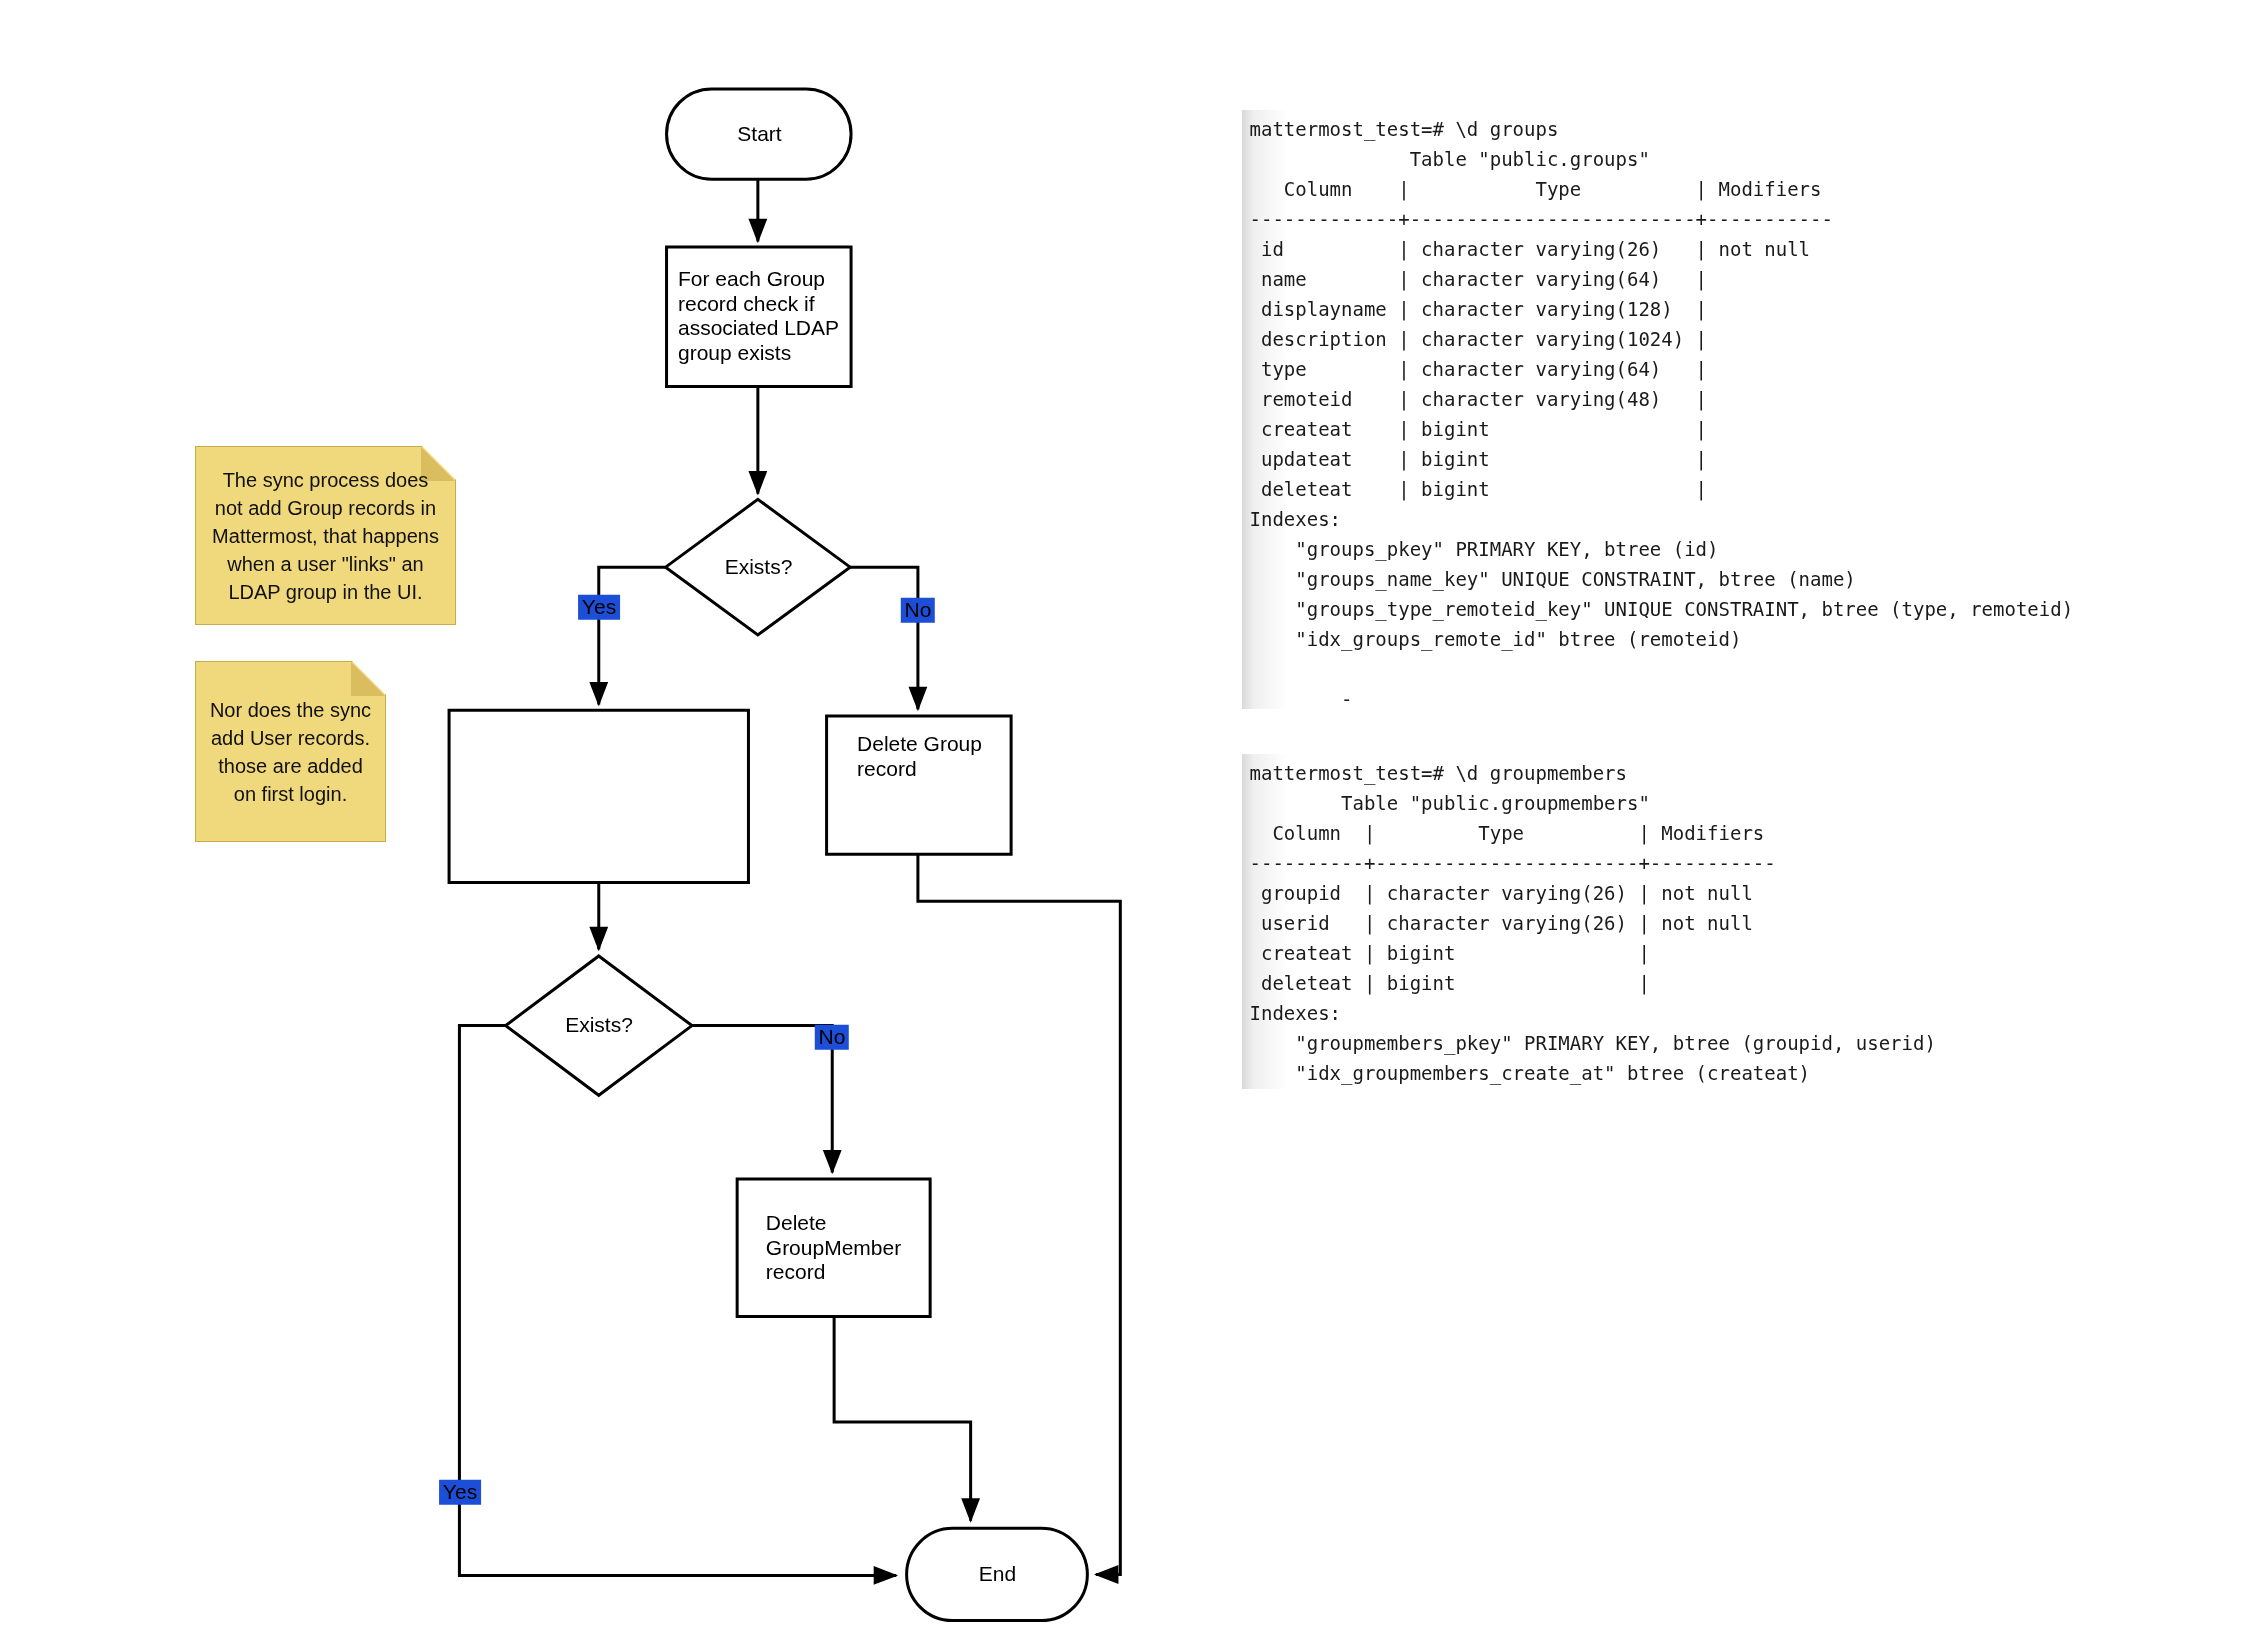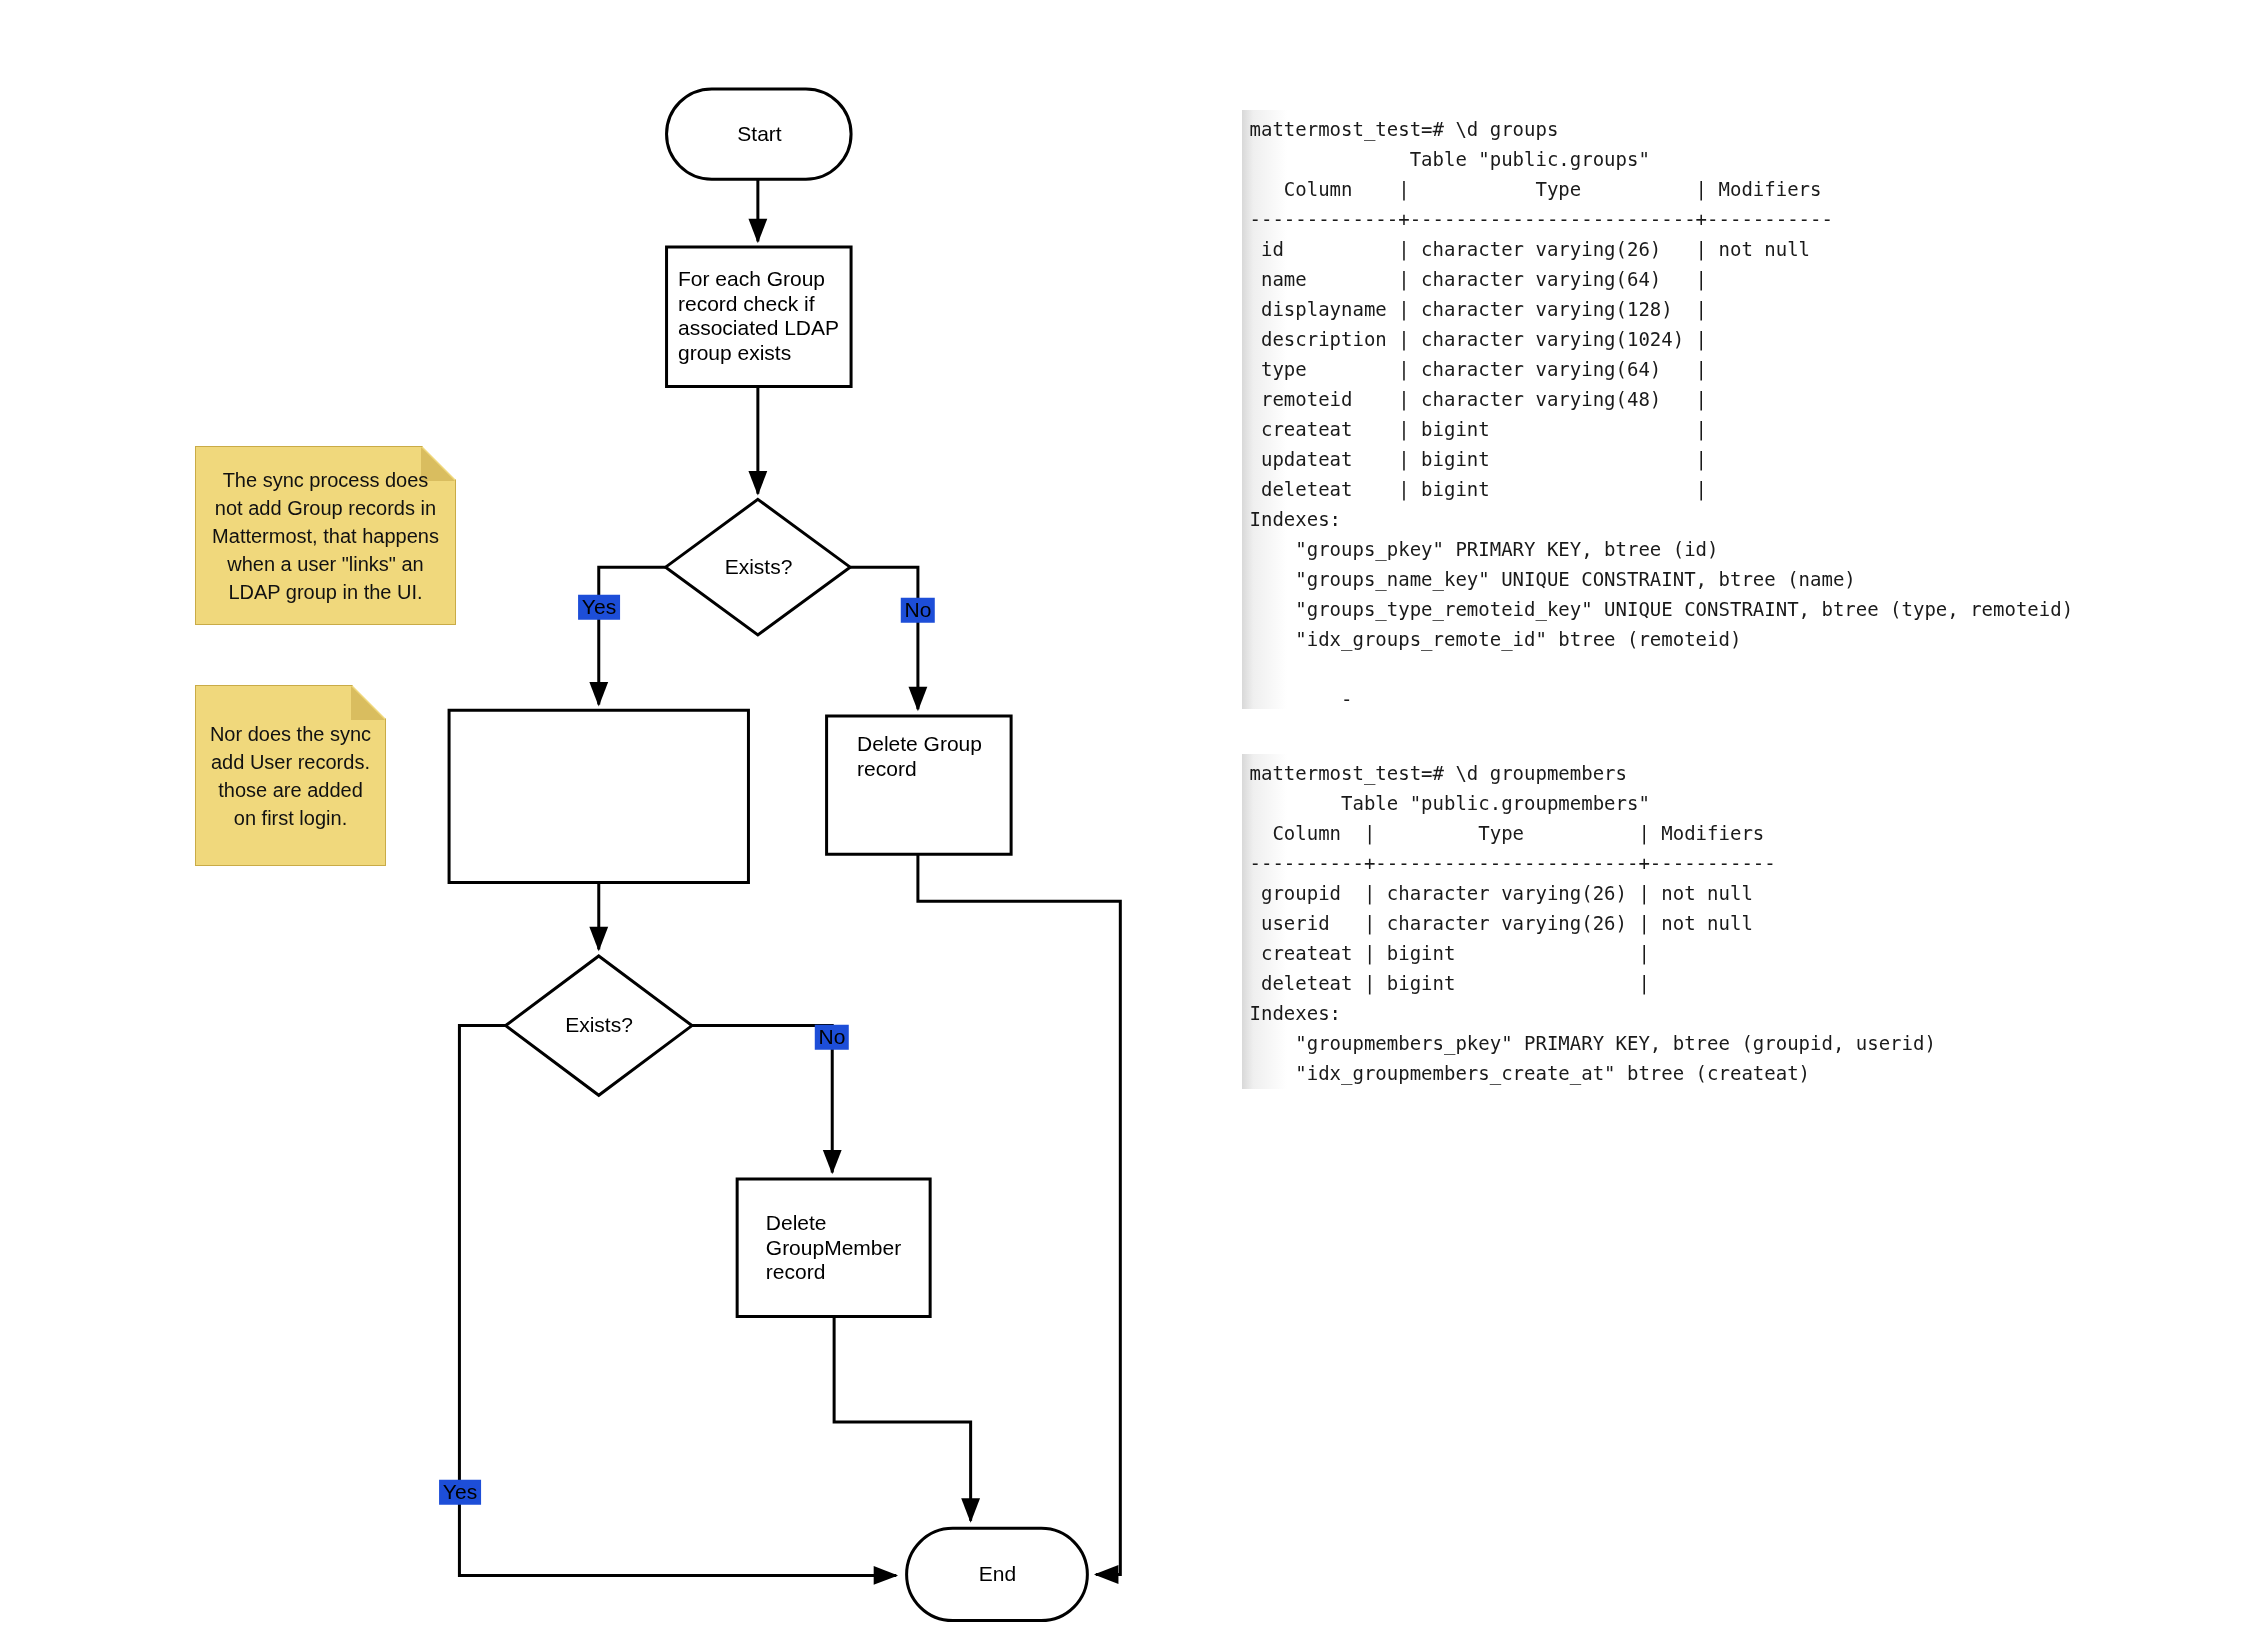--- a/index.html
+++ b/index.html
@@ -114,21 +114,21 @@
   <div class="abs edge-label" style="left:460px;top:1492px;">Yes</div>
 
   <div class="abs note" style="left:195px;top:446px;width:259px;height:177px;">
     <span class="fold"></span>
     <span class="note-text">The sync process does
 not add Group records in
 Mattermost, that happens
 when a user "links" an
 LDAP group in the UI.</span>
   </div>
-  <div class="abs note" style="left:195px;top:685px;width:189px;height:179px;">
+  <div class="abs note" style="left:195px;top:661px;width:189px;height:179px;">
     <span class="fold"></span>
     <span class="note-text">Nor does the sync
 add User records.
 those are added
 on first login.</span>
   </div>
 
   <div class="abs terminal" style="left:1242px;top:110px;width:949px;height:595px;">mattermost_test=# \d groups
               Table "public.groups"
    Column    |           Type          | Modifiers

